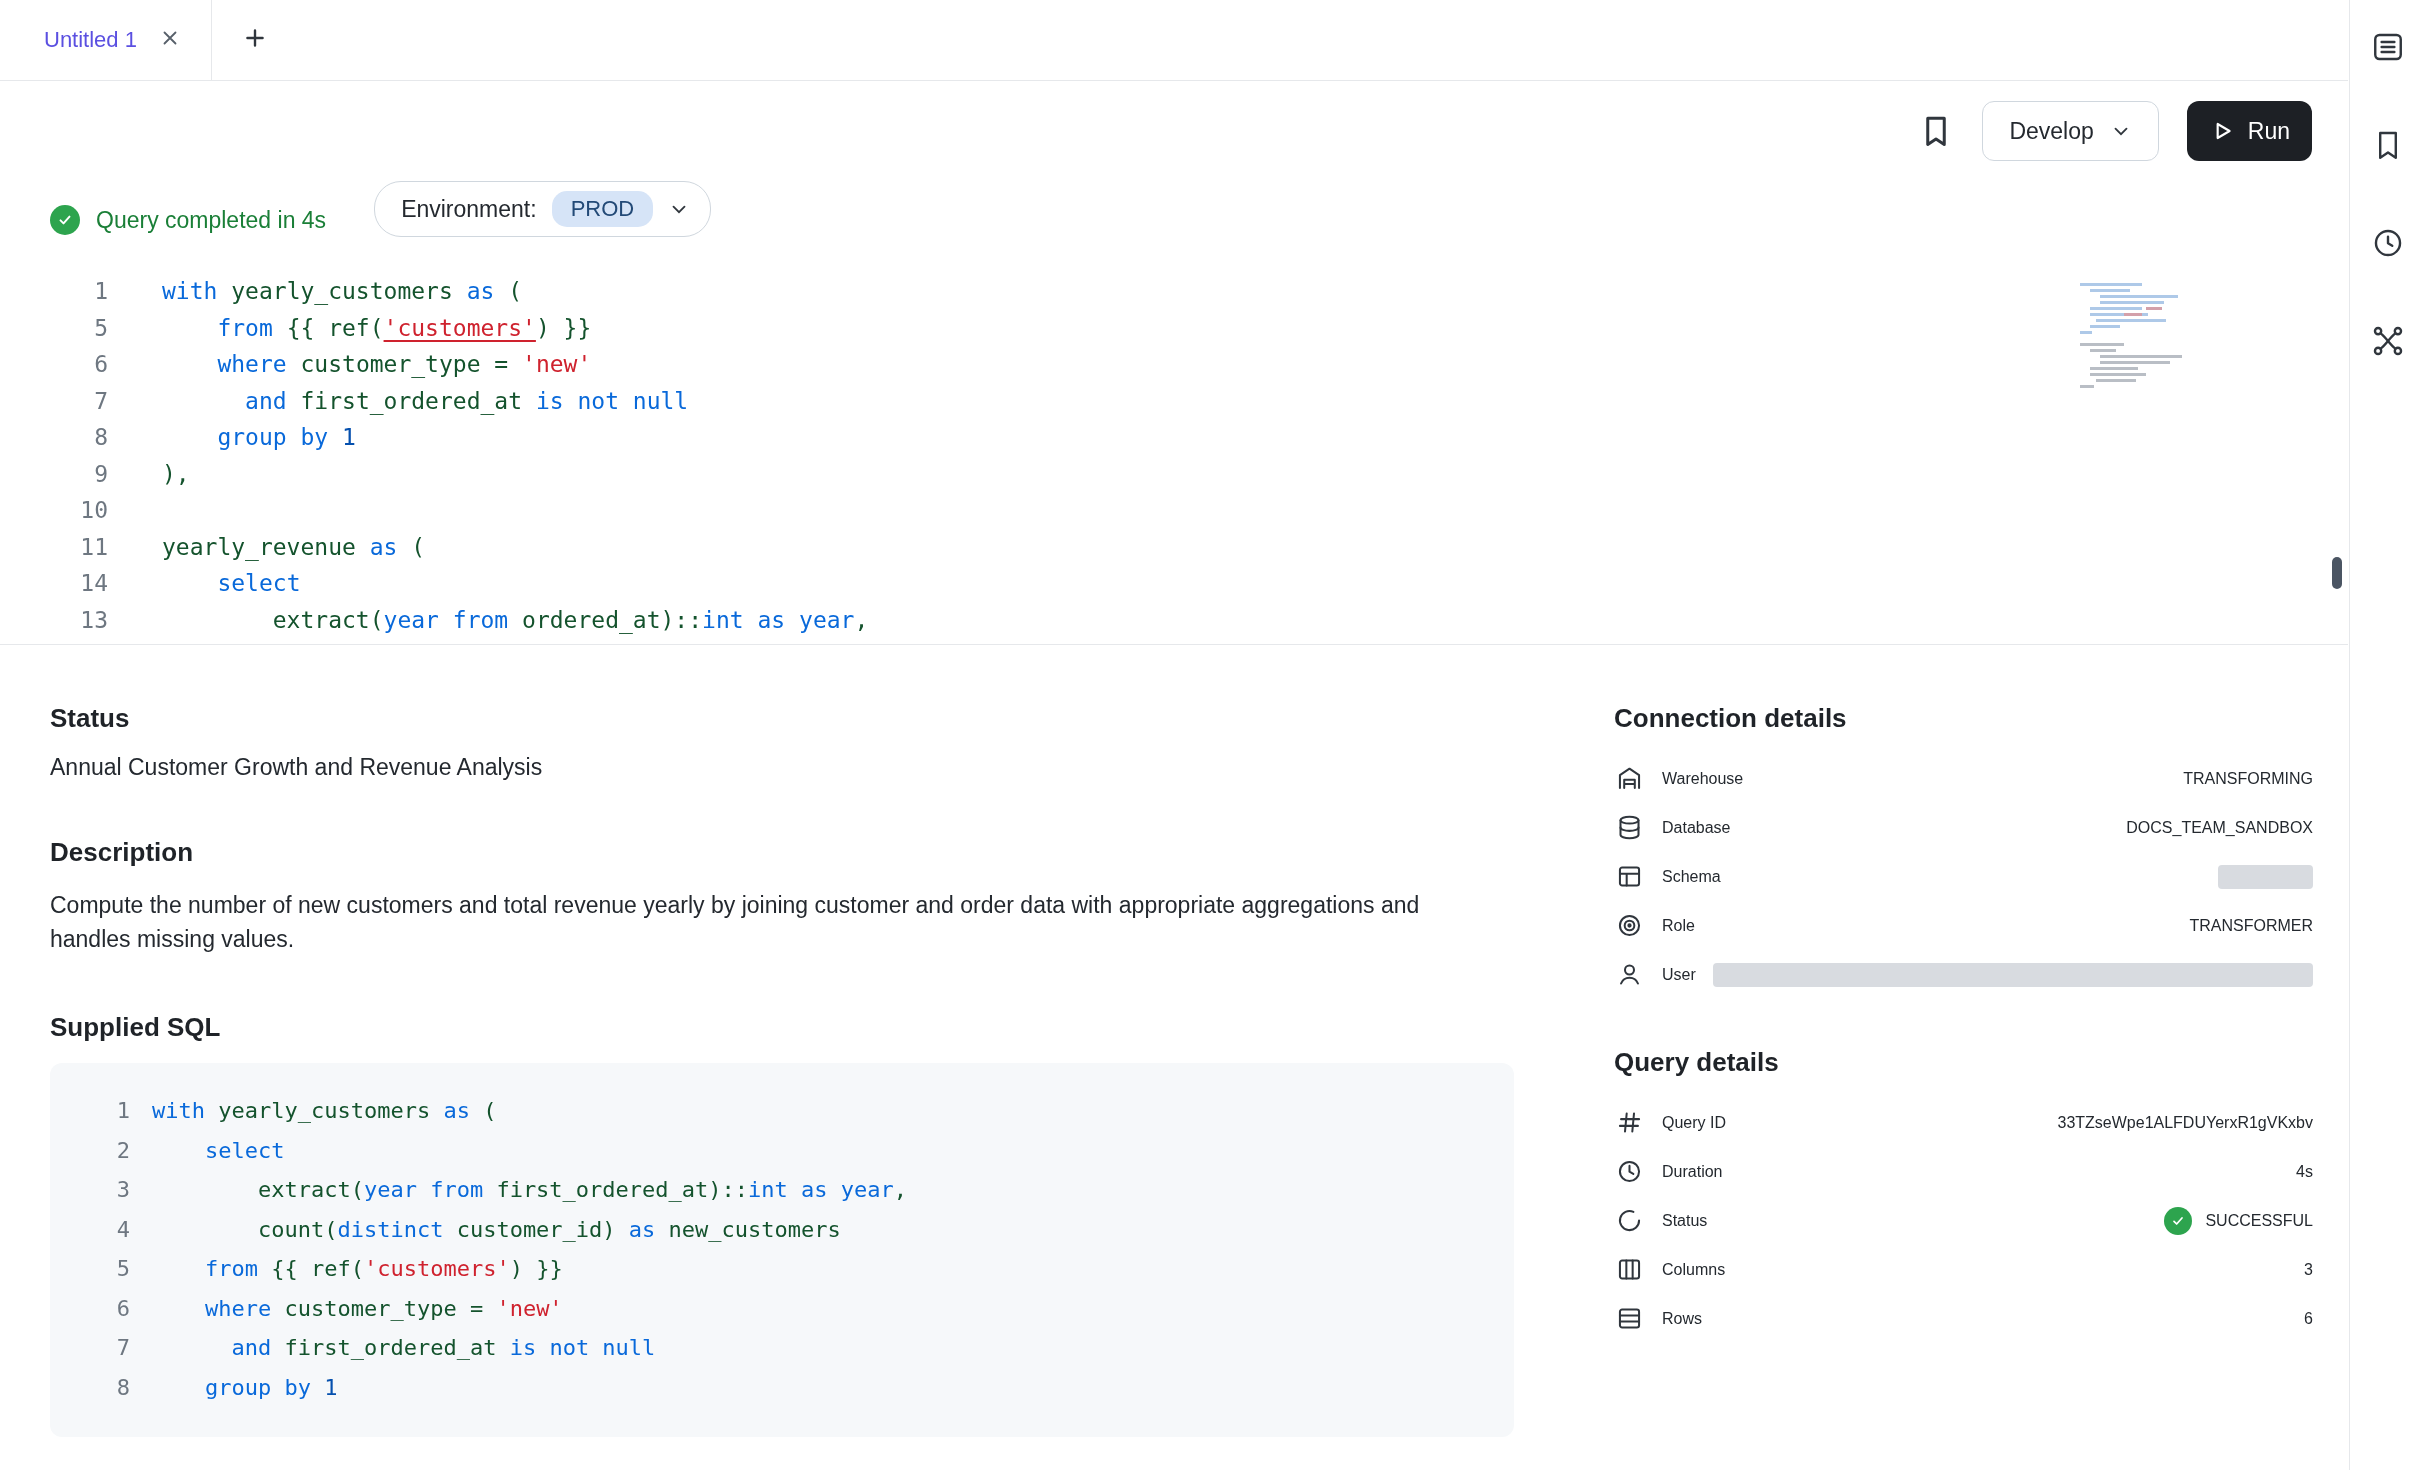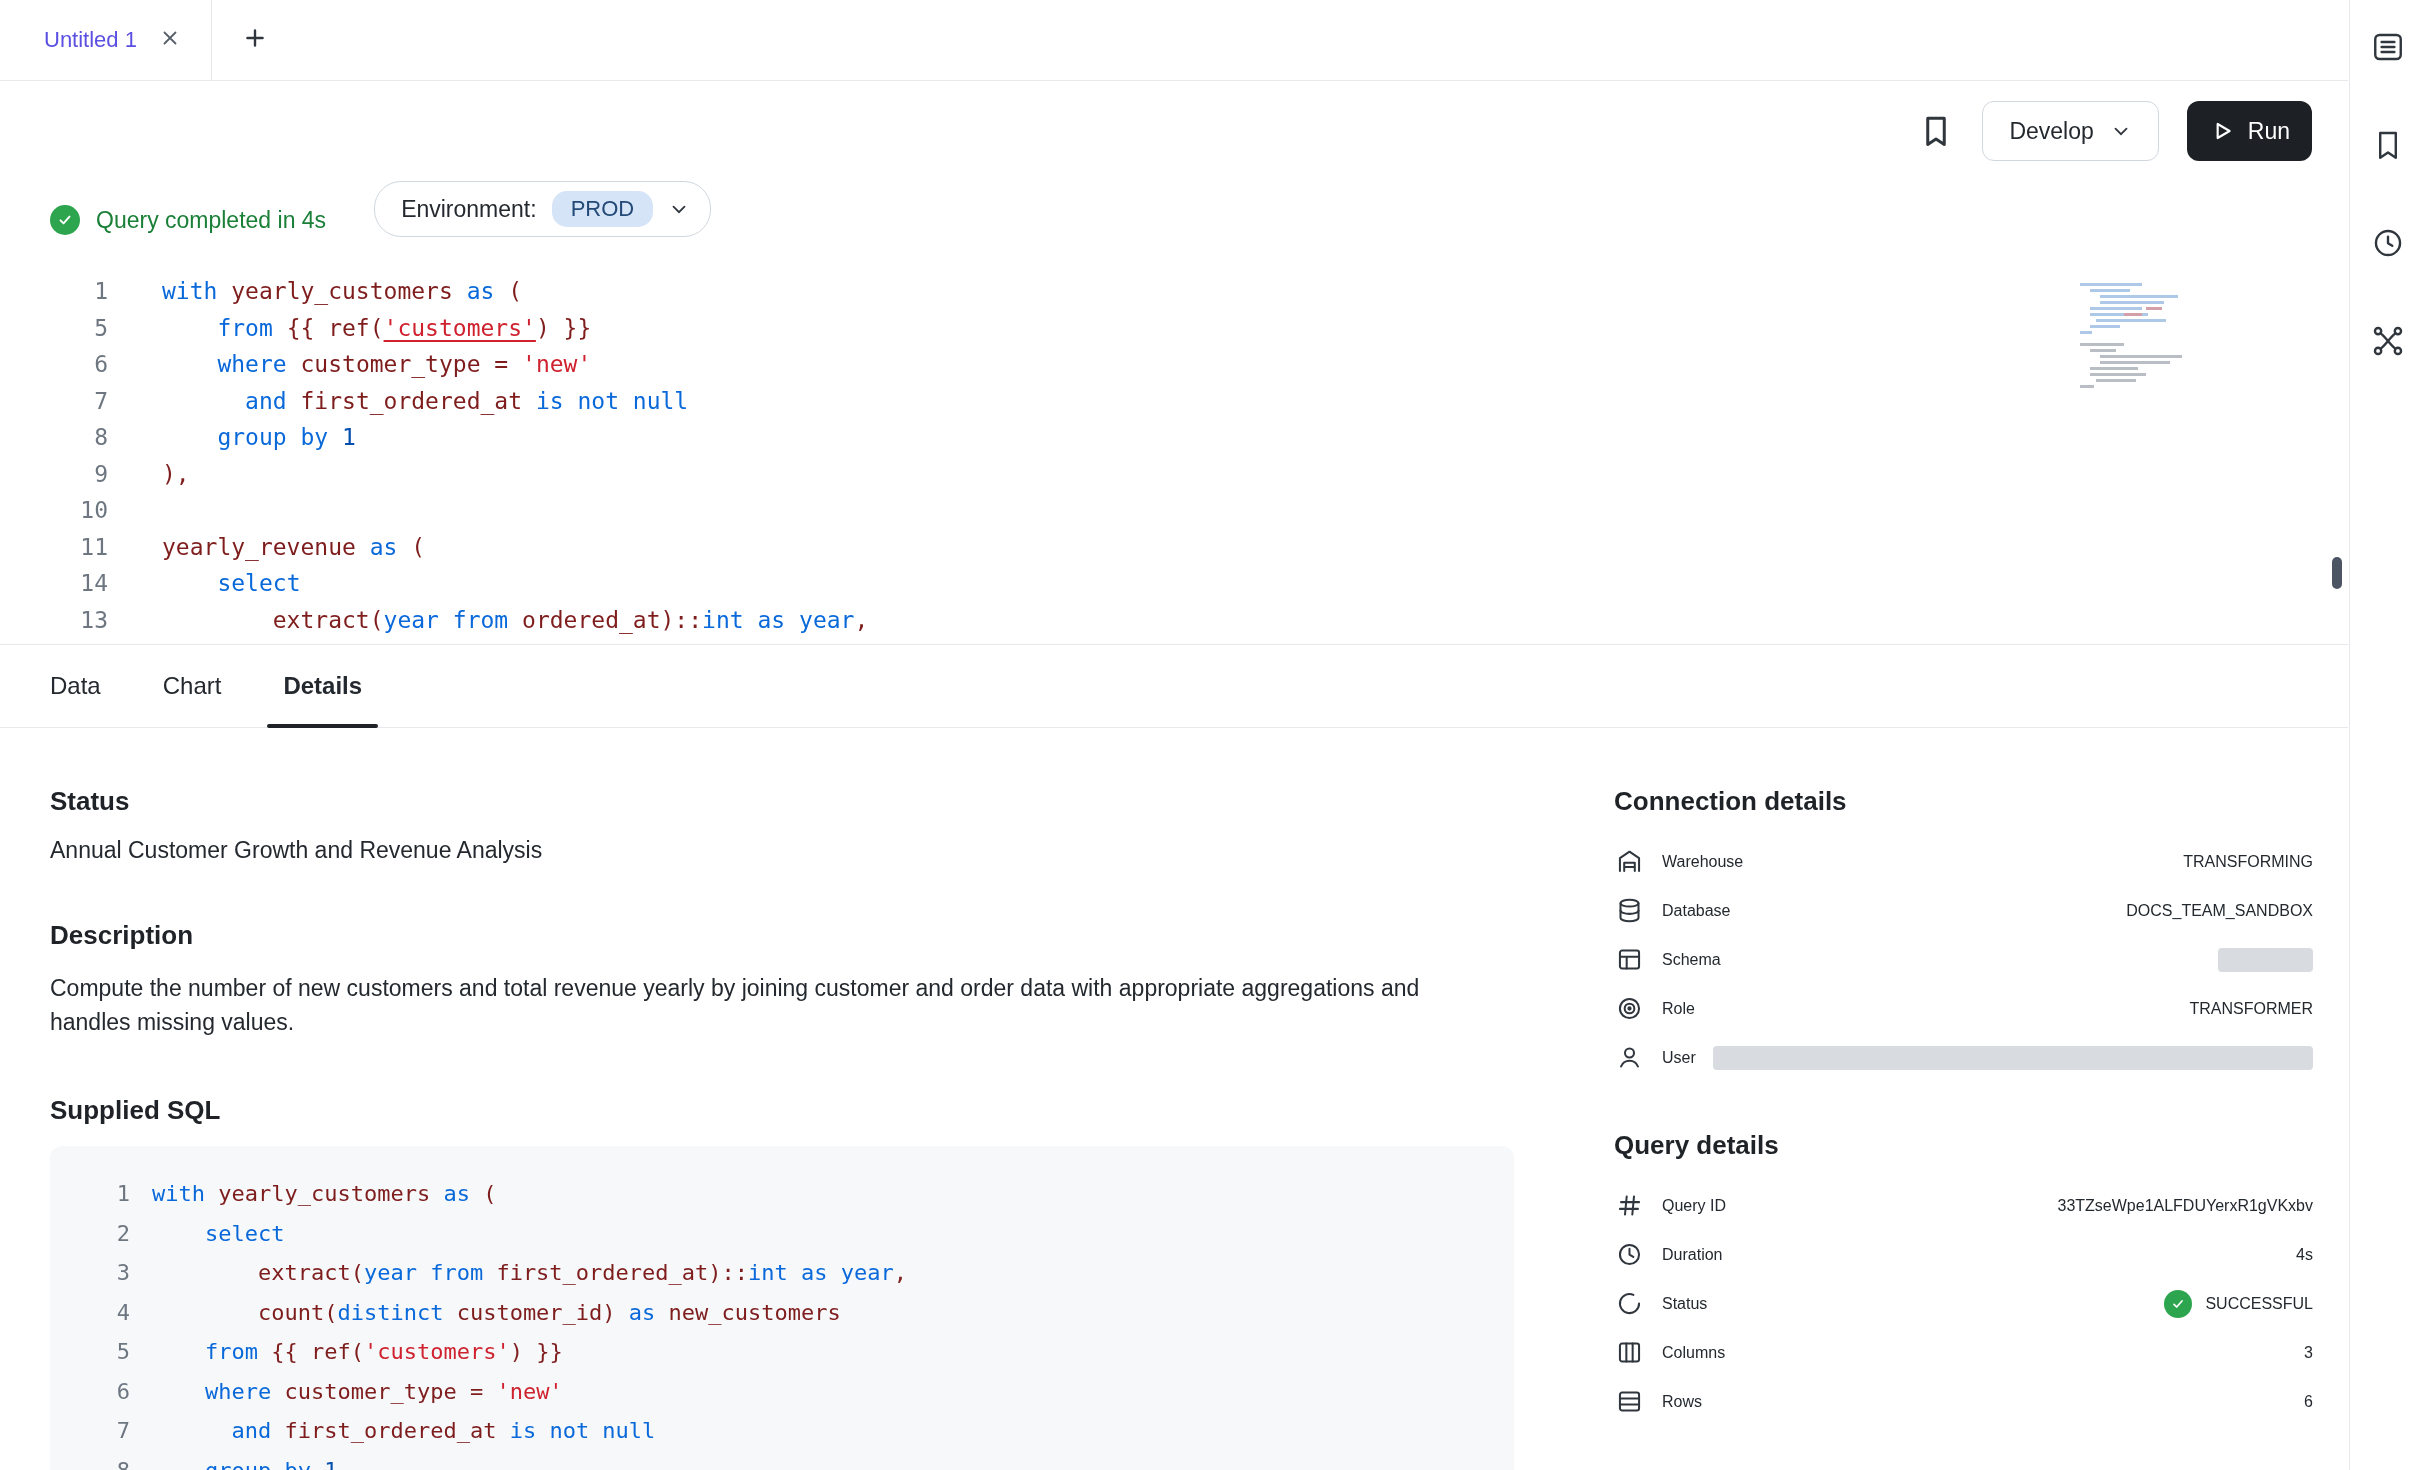--- a/index.html
+++ b/index.html
@@ -54,21 +54,21 @@
   }
   .env-badge{background:#d6e4f7;color:#234a77;border-radius:15px;padding:5px 19px;font-size:22px;font-weight:500}
   .env-pill svg{width:22px;height:22px;stroke:#30363d;fill:none;stroke-width:2;stroke-linecap:round}
 
   
   .editor{position:relative;margin-top:14px;padding-left:8px;height:372px;border-bottom:1px solid #e6e8eb;box-sizing:border-box;overflow:hidden}
   .code-line{display:flex;line-height:36.5px;font-size:23px;font-family:"DejaVu Sans Mono",monospace}
   .code-line .ln{width:100px;text-align:right;color:#6e7781;flex:none;margin-right:54px;user-select:none}
   .code-line .code{white-space:pre}
   .tok-k{color:#0969da}
-  .tok-d{color:#7f1d1d}
+  .tok-d{color:#14532d}
   .tok-s{color:#cf222e}
   .tok-u{color:#cf222e;text-decoration:underline;text-underline-offset:4px}
   .tok-n{color:#0550ae}
   .minimap{position:absolute;top:8px;right:150px;width:118px;height:112px;cursor:pointer}
   .scroll-thumb{position:absolute;right:6px;top:284px;width:10px;height:32px;background:#4b5563;border-radius:5px;cursor:grab}
 
   
   .result-tabs{height:82px;border-bottom:1px solid #e6e8eb;display:flex;align-items:stretch;padding-left:34px;gap:30px}
   .rtab{display:flex;align-items:center;padding:0 16px;font-size:24px;color:#24292f;position:relative;cursor:pointer}
   .rtab.active{font-weight:700}
@@ -221,25 +221,20 @@
           <rect x="20" y="80" width="70" height="3"></rect>
         <rect x="10" y="86" width="48" height="3"></rect>
           <rect x="10" y="92" width="56" height="3"></rect>
         <rect x="16" y="98" width="40" height="3"></rect>
           <rect x="0" y="104" width="14" height="3"></rect>
       </g>
     </svg>
     <div class="scroll-thumb"></div>
   </div>
 
-  <div class="result-tabs" id="result-tabs">
-      <div class="rtab">Data</div>
-      <div class="rtab">Chart</div>
-      <div class="rtab active">Details</div>
-    </div>
 
   <div class="details">
     <div class="dleft">
       <h3 class="section-h">Status</h3>
       <p class="title-value">Annual Customer Growth and Revenue Analysis</p>
 
       <h3 class="section-h">Description</h3>
       <p class="desc">Compute the number of new customers and total revenue yearly by joining customer and order data with appropriate aggregations and handles missing values.</p>
 
       <h3 class="section-h">Supplied SQL</h3>

